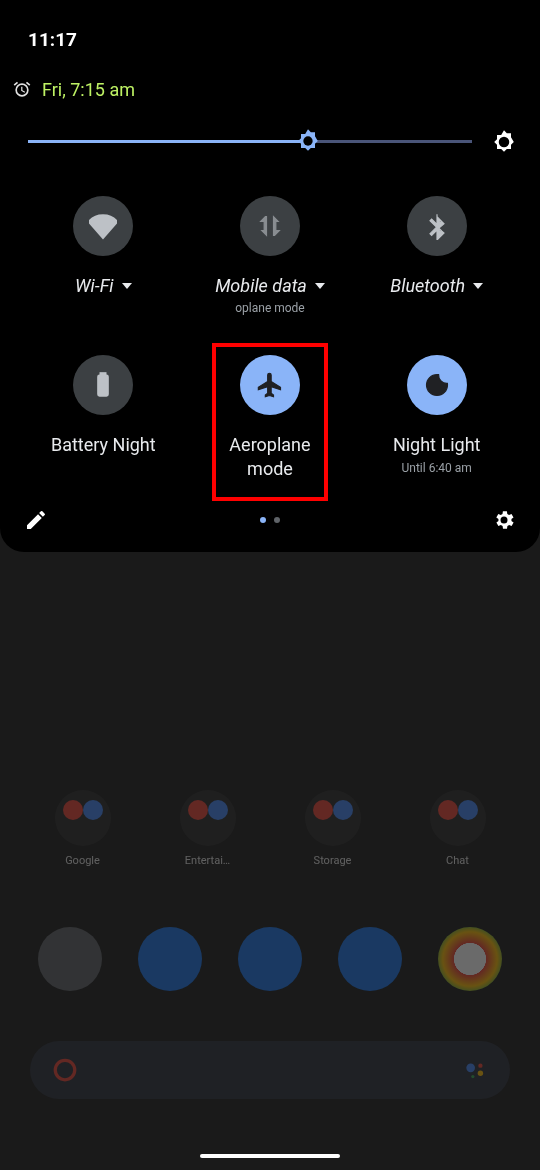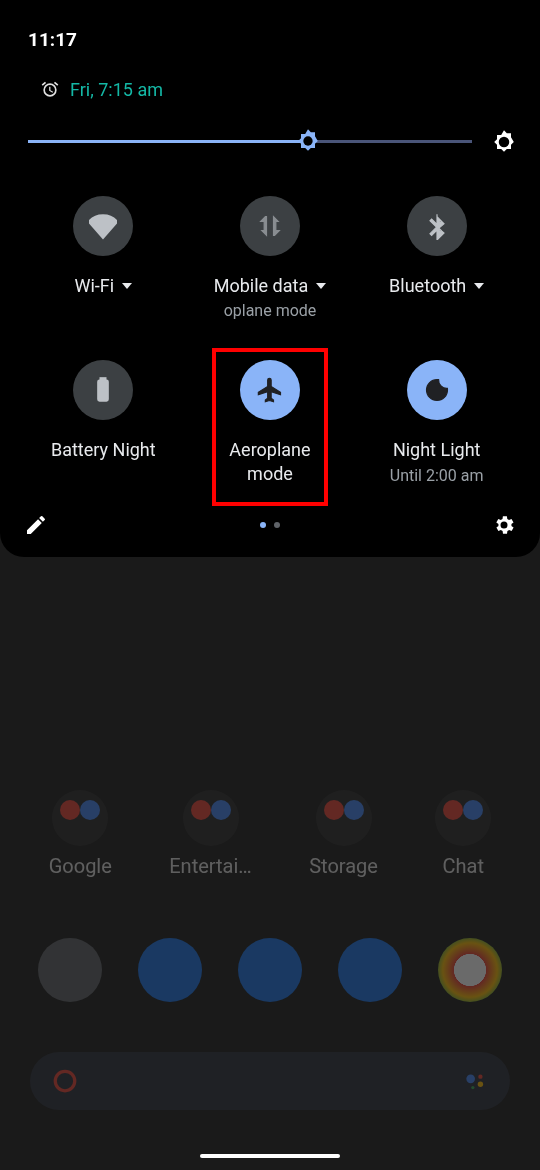--- a/index.html
+++ b/index.html
@@ -21,23 +21,23 @@
     }
     .status-bar {
       padding: 28px 28px 20px 28px;
       font-size: 19px;
       font-weight: 700;
     }
     .alarm-row {
       display: flex;
       align-items: center;
       gap: 10px;
-      padding: 8px 28px 28px 40px;
+      padding: 8px 28px 28px 12px;
       font-size: 18px;
-      color: #14b8a6;
+      color: #bef264;
     }
     .brightness-row {
       display: flex;
       align-items: center;
       padding: 0 22px 40px 28px;
       gap: 18px;
     }
     .brightness-slider {
       flex: 1;
       position: relative;
@@ -90,29 +90,30 @@
       background: #8ab4f8;
     }
     .tile-icon svg { width: 28px; height: 28px; }
     .tile-icon:not(.active) svg { fill: #bdc1c6; stroke: #bdc1c6; }
     .tile-icon.active svg { fill: #202124; stroke: #202124; }
     .tile-label-row {
       display: flex;
       align-items: center;
       justify-content: center;
       gap: 8px;
+      font-style: italic;
     }
     .tile-label {
       font-size: 18px;
       color: #e8eaed;
       text-align: center;
       line-height: 1.3;
     }
     .tile-sublabel {
-      font-size: 16px;
+      font-size: 12px;
       color: #9aa0a6;
       text-align: center;
       margin-top: 4px;
     }
     .dropdown-caret {
       width: 0; height: 0;
       border-left: 5px solid transparent;
       border-right: 5px solid transparent;
       border-top: 6px solid #e8eaed;
     }
@@ -171,21 +172,21 @@
       position: relative;
     }
     .folder-icon::before, .folder-icon::after {
       content: '';
       position: absolute;
       width: 20px; height: 20px;
       border-radius: 50%;
     }
     .folder-icon::before { background: #ea4335; top: 10px; left: 8px; }
     .folder-icon::after { background: #4285f4; top: 10px; right: 8px; }
-    .home-label { font-size: 20px; color: #e0e0e0; }
+    .home-label { font-size: 11px; color: #e0e0e0; }
     .dock-row {
       display: flex;
       justify-content: space-around;
       margin-top: 60px;
     }
     .dock-icon {
       width: 64px; height: 64px;
       border-radius: 50%;
     }
     .search-pill {
@@ -345,21 +346,21 @@
       <span class="tile-label" style="max-width:100px">Aeroplane mode</span>
     </div>
 
     <div class="tile">
       <div class="tile-icon active">
         <svg viewBox="0 0 24 24">
             <path d="M12 3a9 9 0 109 9c0-.5 0-1-.1-1.4A7 7 0 0113.4 3.1C13 3 12.5 3 12 3z"></path>
           </svg>
       </div>
       <span class="tile-label">Night Light</span>
-      <span class="tile-sublabel">Until 2:00 am</span>
+      <span class="tile-sublabel">Until 6:40 am</span>
     </div>
 
   </div>
 
   <div class="panel-footer">
     <svg width="24" height="24" viewBox="0 0 24 24" fill="#fff">
         <path d="M3 17.25V21h3.75L17.8 9.94l-3.75-3.75L3 17.25zM20.7 7.04a1 1 0 000-1.41l-2.34-2.34a1 1 0 00-1.41 0l-1.83 1.83 3.75 3.75 1.83-1.83z"></path>
       </svg>
     <div class="page-dots">
       <div class="dot active"></div>

